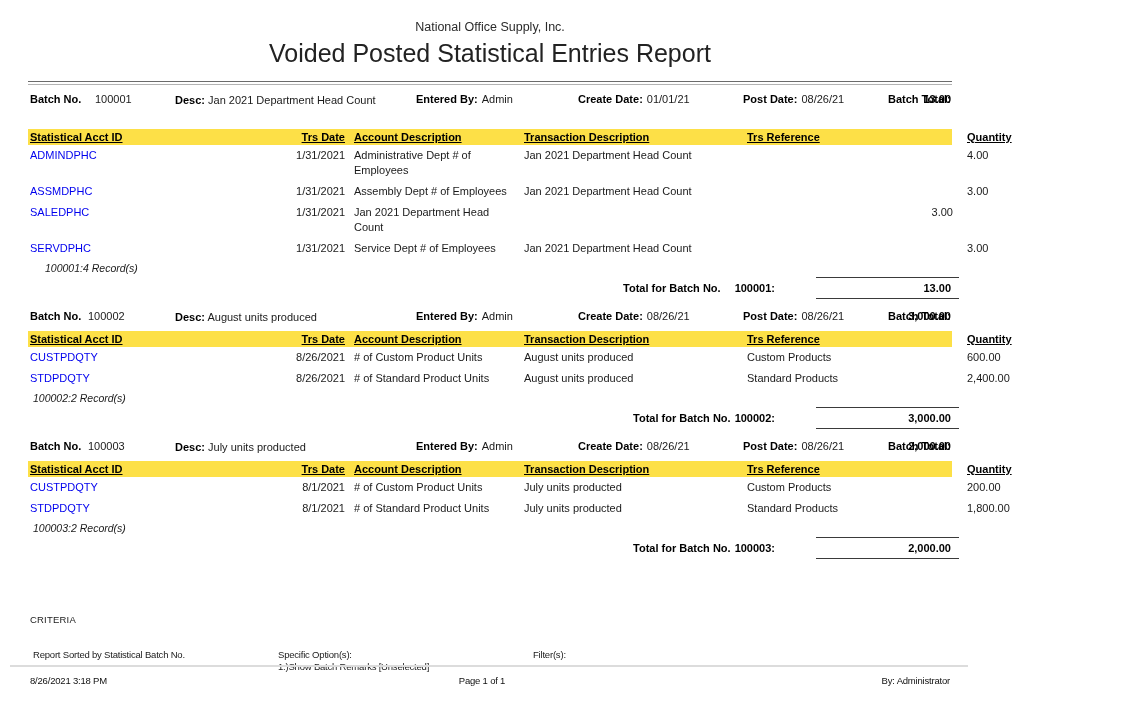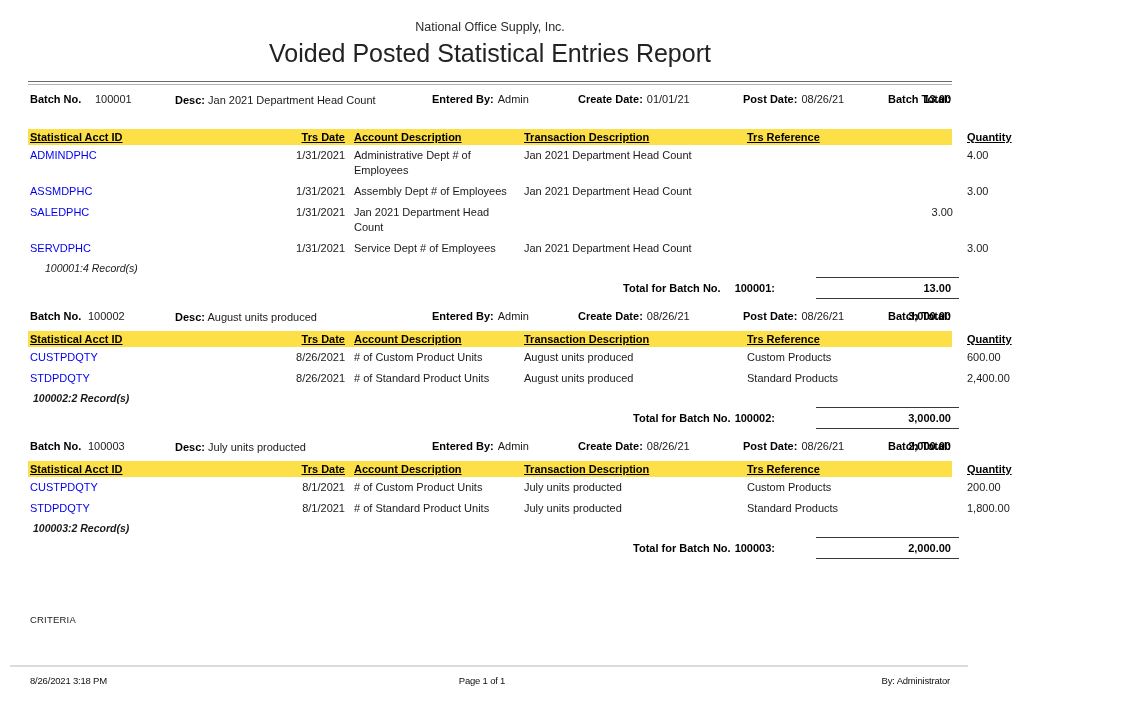--- a/index.html
+++ b/index.html
@@ -20,21 +20,21 @@
   .batch-header{position:relative;font-size:11px;}
   .batch-header.h-tall{height:42px;}
   .batch-header.h-short{height:27px;}
   .bh{position:absolute;top:8px;white-space:nowrap;}
   .bh b{color:#000;}
   .bh .v{margin-left:4px;}
   .bh-batchno{left:30px;}
   .bh-batchno-val{left:95px;}
   .bh-batchno-val.tight{left:88px;}
   .bh-desc{left:175px;width:205px;white-space:normal;line-height:14px;}
-  .bh-entered{left:432px;}
+  .bh-entered{left:416px;}
   .bh-create{left:578px;}
   .bh-post{left:743px;}
   .bh-btotal{left:888px;}
   .bh-amount{position:absolute;top:8px;right:21px;width:130px;text-align:right;
     padding-right:8px;font-weight:bold;color:#000;box-sizing:border-box;}
 
   
   .grid{display:grid;margin:0 28px;
     grid-template-columns:227px 90px 170px 230px 222px 1fr;}
   .c{box-sizing:border-box;}
@@ -48,21 +48,21 @@
   .col-header{background:#fde047;font-weight:bold;font-size:11px;color:#000;
     padding:2px 0 2px 0;margin-top:2px;}
   .col-header .c{text-decoration:underline;}
 
   .row{font-size:11px;line-height:15px;}
   .row .c{padding-top:3px;padding-bottom:3px;}
   .link{color:#0000ee;}
 
   .record-count{font-style:italic;font-size:10.5px;padding:3px 0 2px 0;}
   .record-count.ind45{margin-left:45px;}
-  .record-count.ind33{margin-left:33px;font-weight:bold;}
+  .record-count.ind33{margin-left:33px;}
 
   
   .total-row{position:relative;height:26px;font-size:11px;}
   .total-label{position:absolute;right:205px;top:6px;font-weight:bold;color:#000;white-space:nowrap;}
   .total-label .num{margin-left:4px;}
   .total-label .num.widegap{margin-left:14px;}
   .total-box{position:absolute;right:21px;top:1px;width:143px;box-sizing:border-box;
     border-top:1px solid #3a3a3a;border-bottom:1px solid #3a3a3a;
     text-align:right;padding:4px 8px 4px 0;font-weight:bold;color:#000;}
 
@@ -241,20 +241,28 @@
     <div class="record-count ind33">100003:2 Record(s)</div>
 
     <div class="total-row">
       <span class="total-label"><span>Total for Batch No.</span><span class="num">100003:</span></span>
       <span class="total-box">2,000.00</span>
     </div>
   </div>
 
   <div class="criteria">
     <div class="criteria-title">CRITERIA</div>
+    <div class="criteria-body">
+      <span class="crit crit-sorted">Report Sorted by Statistical Batch No.</span>
+      <span class="crit crit-options">
+        <span>Specific Option(s):</span><br>
+        <span>1.)Show Batch Remarks [Unselected]</span>
+      </span>
+      <span class="crit crit-filters">Filter(s):</span>
+    </div>
   </div>
 
   <div class="footer-rule"></div>
   <div class="footer">
     <span class="f-left">8/26/2021 3:18 PM</span>
     <span class="f-center">Page 1 of 1</span>
     <span class="f-right">By: Administrator</span>
   </div>
 
 </div>

